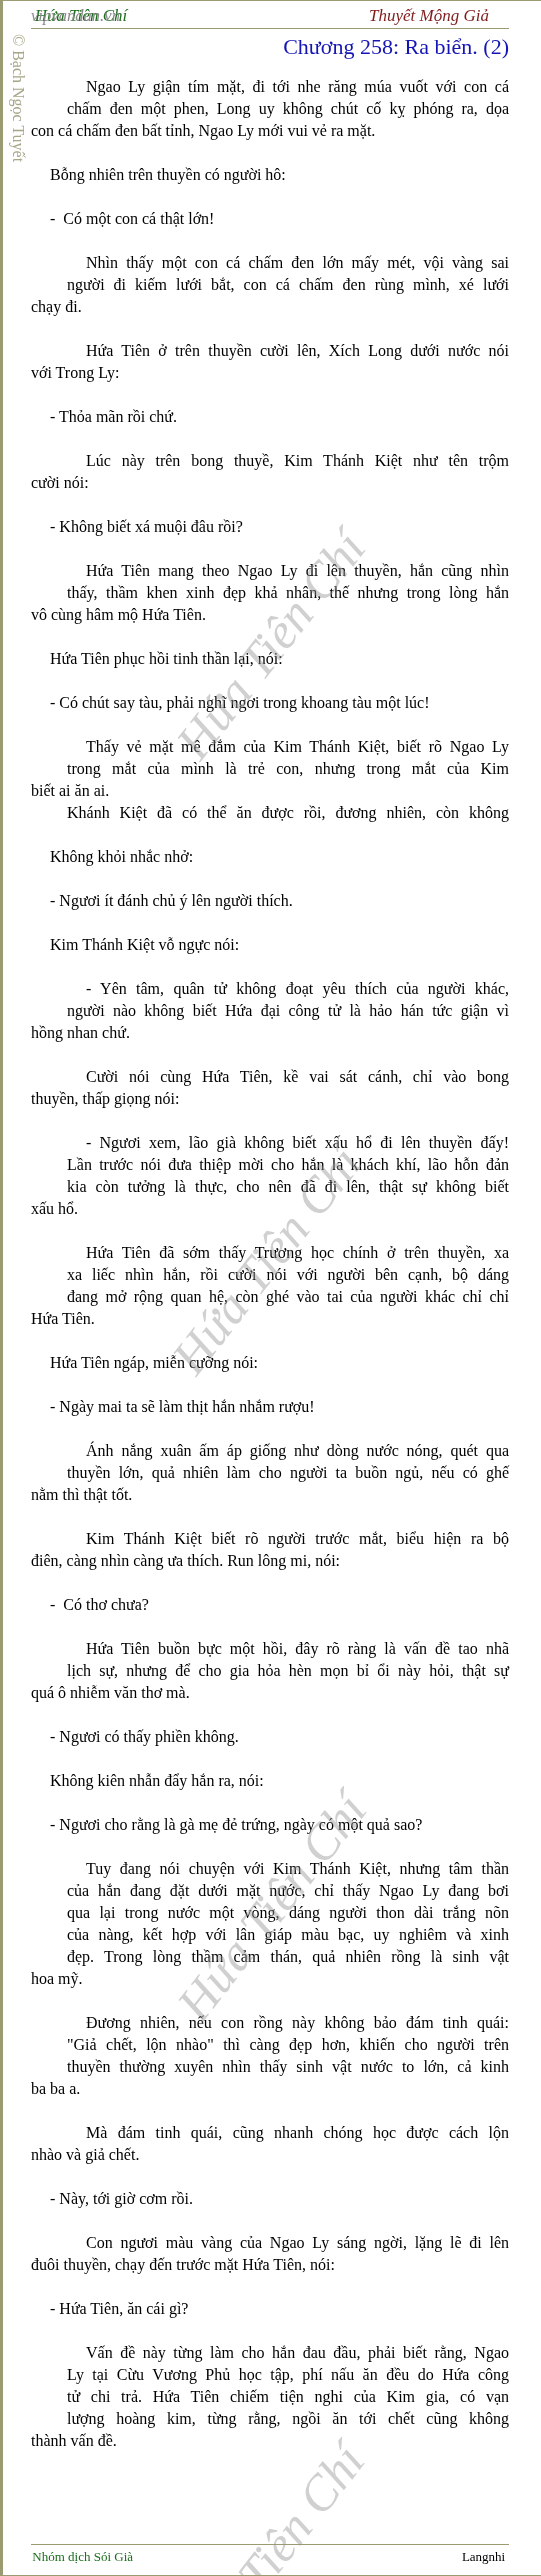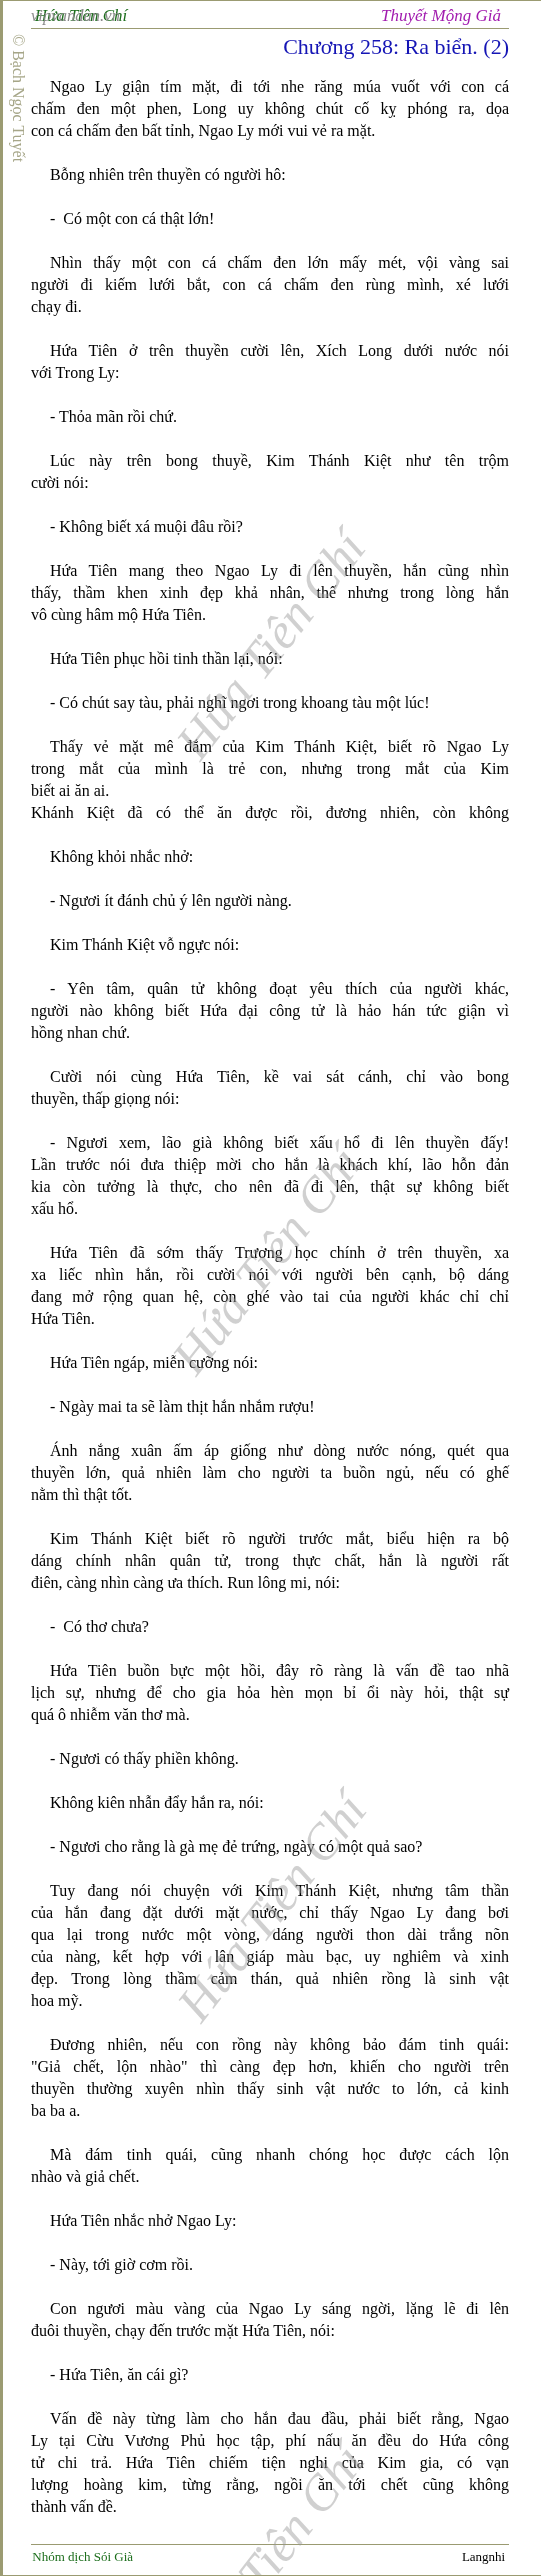--- a/index.html
+++ b/index.html
@@ -35,21 +35,21 @@
     top: 3.8px;
     width: 478px;
     height: 23px;
     border-bottom: 1.9px solid #9b9b72;
     font-style: italic;
     font-size: 17px;
     line-height: 22px;
   }
   .header .left { position: absolute; left: 3.8px; top: 0; color: #1d6e1d; }
   .header .center { position: absolute; left: 0; right: 0; top: 0; text-align: left; color: #8a8a8a; font-size: 16.6px; }
-  .header .right { position: absolute; right: 8px; top: 0; color: #a21caf; text-align: center; }
+  .header .right { position: absolute; right: 20px; top: 0; color: #7f1d1d; text-align: center; }
   .title {
     position: absolute;
     left: 28px;
     top: 32px;
     width: 478px;
     text-align: right;
     color: #1515b5;
     font-size: 22px;
     line-height: 27px;
   }
@@ -62,21 +62,21 @@
     font-size: 16px;
   }
   .para { margin: 0 0 22px 0; }
   .line {
     height: 22px;
     line-height: 22px;
     white-space: pre;
     overflow: visible;
   }
   .line.first { padding-left: 19px; }
-  .line.just { text-align: justify; text-align-last: justify; white-space: normal; }
+  .line.just { text-align: justify; text-align-last: justify; white-space: normal; margin-left: 36px; }
   .footer {
     position: absolute;
     left: 28px;
     top: 2543px;
     width: 478px;
     height: 25.5px;
     border-top: 1.9px solid #9b9b72;
     font-size: 13px;
     line-height: 24px;
   }
@@ -153,21 +153,21 @@
       <div class="para">
         <div class="line first just">Thấy vẻ mặt mê đắm của Kim Thánh Kiệt, biết rõ Ngao Ly</div>
         <div class="line just">trong mắt của mình là trẻ con, nhưng trong mắt của Kim</div>
         <div class="line">biết ai ăn ai.</div>
         <div class="line just">Khánh Kiệt đã có thể ăn được rồi, đương nhiên, còn không</div>
       </div>
       <div class="para">
         <div class="line first">Không khỏi nhắc nhở:</div>
       </div>
       <div class="para">
-        <div class="line first">- Ngươi ít đánh chủ ý lên người nàng.</div>
+        <div class="line first">- Ngươi ít đánh chủ ý lên người thích.</div>
       </div>
       <div class="para">
         <div class="line first">Kim Thánh Kiệt vỗ ngực nói:</div>
       </div>
       <div class="para">
         <div class="line first just">- Yên tâm, quân tử không đoạt yêu thích của người khác,</div>
         <div class="line just">người nào không biết Hứa đại công tử là hảo hán tức giận vì</div>
         <div class="line">hồng nhan chứ.</div>
       </div>
       <div class="para">
@@ -192,21 +192,20 @@
       <div class="para">
         <div class="line first">- Ngày mai ta sẽ làm thịt hắn nhắm rượu!</div>
       </div>
       <div class="para">
         <div class="line first just">Ánh nắng xuân ấm áp giống như dòng nước nóng, quét qua</div>
         <div class="line just">thuyền lớn, quả nhiên làm cho người ta buồn ngủ, nếu có ghế</div>
         <div class="line">nằm thì thật tốt.</div>
       </div>
       <div class="para">
         <div class="line first just">Kim Thánh Kiệt biết rõ người trước mắt, biểu hiện ra bộ</div>
-        <div class="line just">dáng chính nhân quân tử, trong thực chất, hắn là người rất</div>
         <div class="line">điên, càng nhìn càng ưa thích. Run lông mi, nói:</div>
       </div>
       <div class="para">
         <div class="line first">-  Có thơ chưa?</div>
       </div>
       <div class="para">
         <div class="line first just">Hứa Tiên buồn bực một hồi, đây rõ ràng là vấn đề tao nhã</div>
         <div class="line just">lịch sự, nhưng để cho gia hỏa hèn mọn bỉ ổi này hỏi, thật sự</div>
         <div class="line">quá ô nhiễm văn thơ mà.</div>
       </div>
@@ -231,23 +230,20 @@
         <div class="line first just">Đương nhiên, nếu con rồng này không bảo đám tinh quái:</div>
         <div class="line just">"Giả chết, lộn nhào" thì càng đẹp hơn, khiến cho người trên</div>
         <div class="line just">thuyền thường xuyên nhìn thấy sinh vật nước to lớn, cả kinh</div>
         <div class="line">ba ba a.</div>
       </div>
       <div class="para">
         <div class="line first just">Mà đám tinh quái, cũng nhanh chóng học được cách lộn</div>
         <div class="line">nhào và giả chết.</div>
       </div>
       <div class="para">
-        <div class="line first">Hứa Tiên nhắc nhở Ngao Ly:</div>
-      </div>
-      <div class="para">
         <div class="line first">- Này, tới giờ cơm rồi.</div>
       </div>
       <div class="para">
         <div class="line first just">Con ngươi màu vàng của Ngao Ly sáng ngời, lặng lẽ đi lên</div>
         <div class="line">đuôi thuyền, chạy đến trước mặt Hứa Tiên, nói:</div>
       </div>
       <div class="para">
         <div class="line first">- Hứa Tiên, ăn cái gì?</div>
       </div>
       <div class="para">

